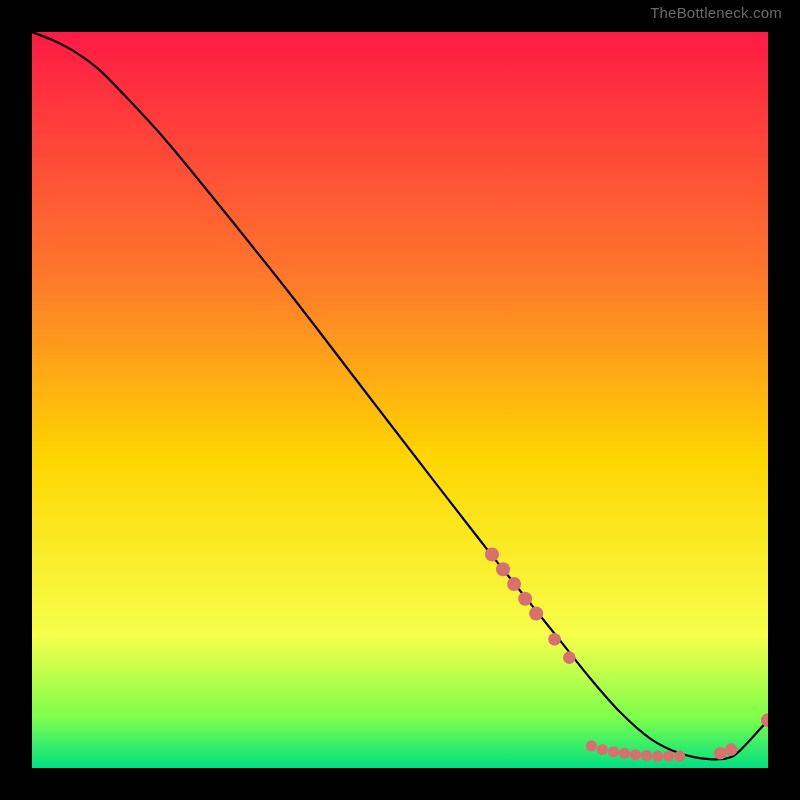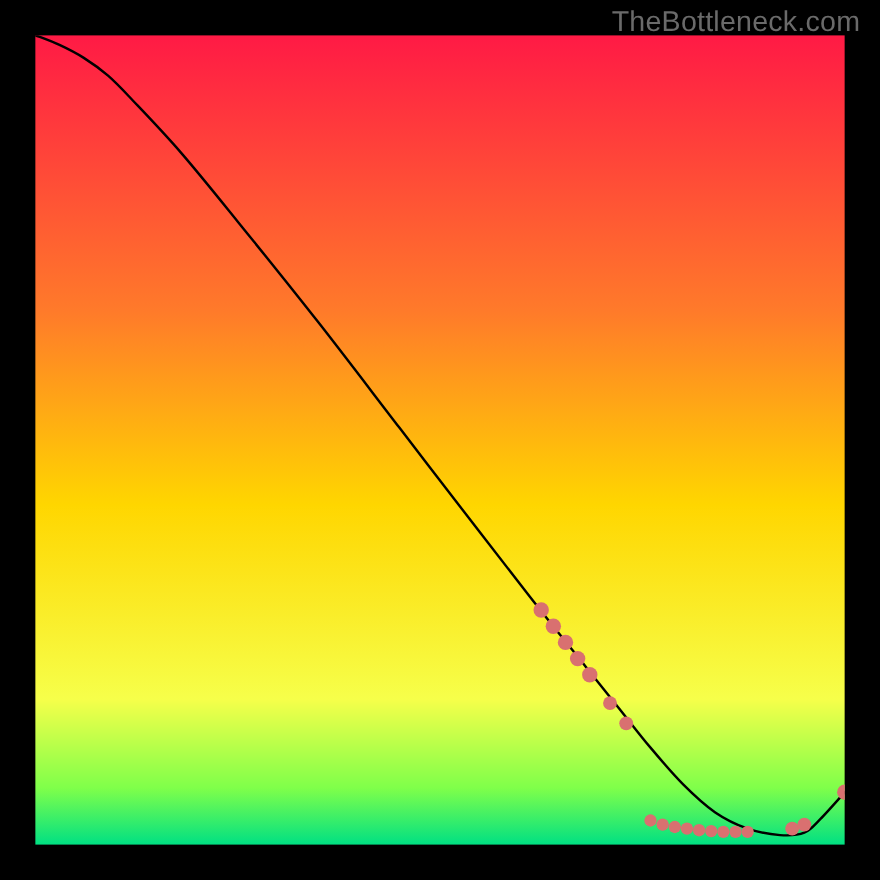--- a/index.html
+++ b/index.html
@@ -14,21 +14,21 @@
   .stage {
     position: relative;
     width: 800px;
     height: 800px;
   }
   .watermark {
     position: absolute;
     top: 4px;
     right: 18px;
     color: #6a6a6a;
-    font-size: 26px;
+    font-size: 15px;
     font-weight: 500;
     letter-spacing: 0.2px;
     user-select: none;
   }
   .plot-area {
     position: absolute;
     left: 32px;
     top: 32px;
     width: 736px;
     height: 736px;

